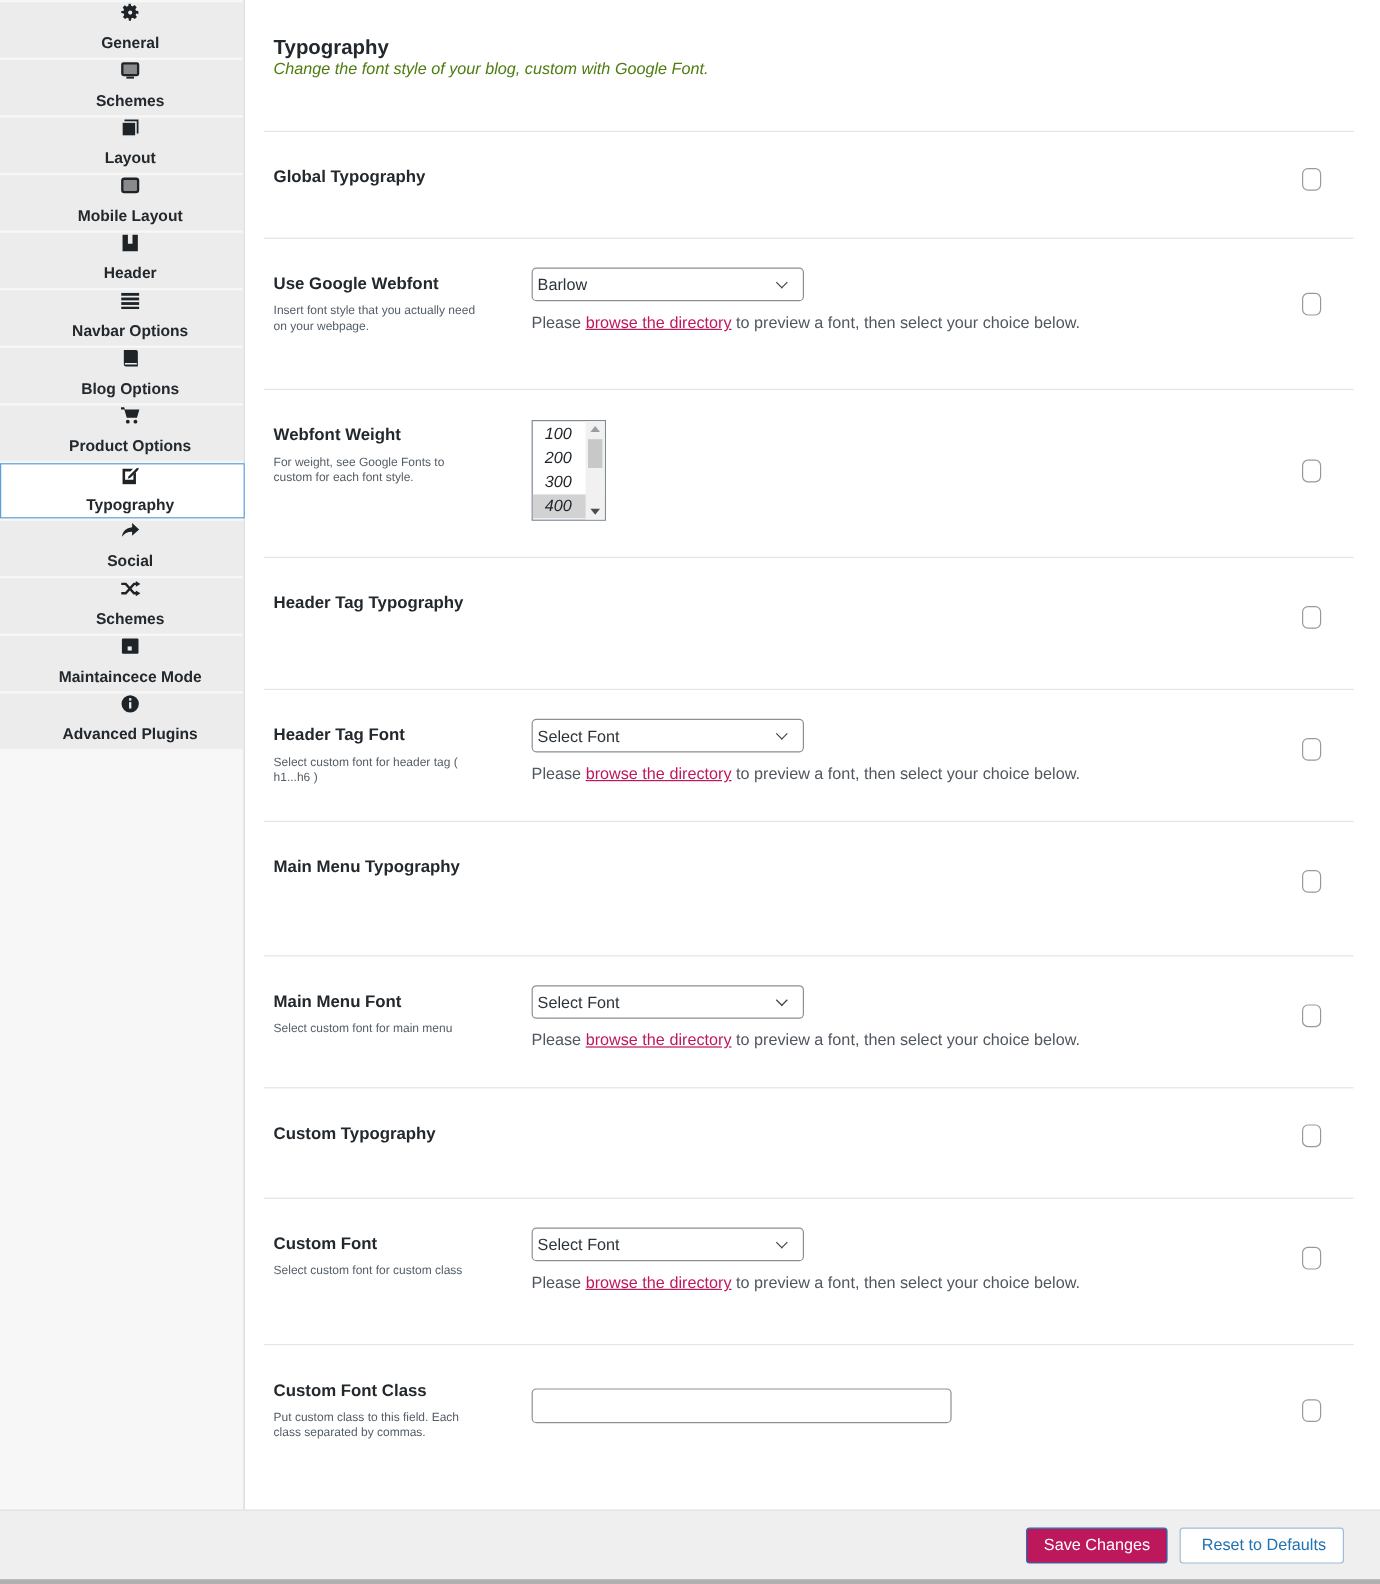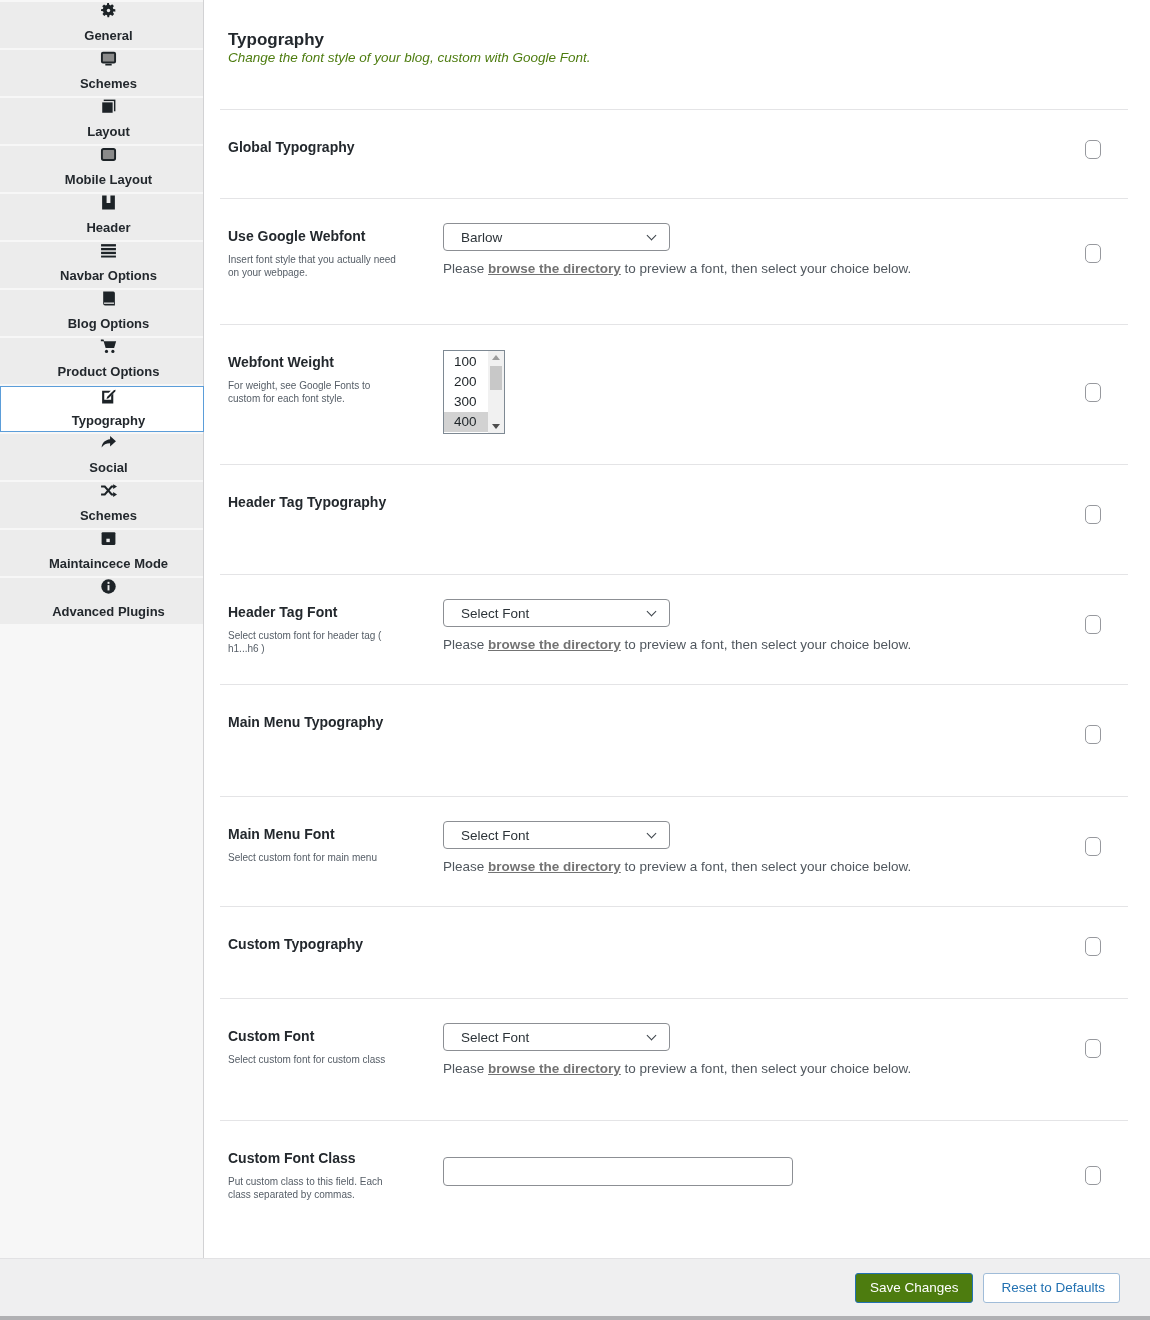--- a/index.html
+++ b/index.html
@@ -34,50 +34,50 @@
   .checkbox { width:16px; height:19px; margin-left:17px; border:1px solid #97999e; border-radius:5px; background:#fff; cursor:pointer; }
   .ck-30 { padding-top:30px; } .ck-40 { padding-top:40px; } .ck-45 { padding-top:45px; } .ck-58 { padding-top:58px; }
 
   .r-global { height:89px; }  .r-webfont { height:126px; } .r-weight { height:140px; }
   .r-htt { height:110px; }    .r-htf { height:110px; }     .r-mmt { height:112px; }
   .r-mmf { height:110px; }    .r-ct { height:92px; }       .r-cf { height:122px; }
   .r-cfc { height:137px; }
 
   
   .select { width:227px; height:28px; border:1px solid #8c8f94; border-radius:4px; background:#fff;
-            display:flex; align-items:center; justify-content:space-between; padding:0 14px 0 17px;
+            display:flex; align-items:center; justify-content:space-between; padding:0 14px 0 4px;
             font-size:13.5px; color:#2c3338; cursor:pointer;gap:40px; }
   .chev { width:7px; height:7px; border-right:1.8px solid #3c434a; border-bottom:1.8px solid #3c434a;
           transform:rotate(45deg); margin-top:-4px; }
   .hint { margin-top:10px; font-size:13.5px; color:#50575e; }
-  .dir-link { color:#737373; text-decoration:underline; cursor:pointer;font-weight:bold; }
+  .dir-link { color:#be185d; text-decoration:underline; cursor:pointer; }
 
   
   .listbox { position:relative; width:62px; height:84px; border:1px solid #7e8993; background:#fff; margin-top:1px; }
-  .lb-opts { position:absolute; left:0; top:1px; right:0; }
+  .lb-opts { position:absolute; left:0; top:1px; right:0;font-style:italic; }
   .lb-opt { height:20px; line-height:20px; padding-left:10px; font-size:13.5px; color:#1d2327; cursor:pointer; }
   .lb-opt.selected { background:#d2d2d2; }
   .lb-scroll { position:absolute; top:0; right:0; width:16px; height:100%; background:#f1f1f1;
                display:flex; flex-direction:column; align-items:center; }
   .lb-btn { height:13px; display:flex; align-items:center; justify-content:center; width:100%; cursor:pointer; }
   .tri-up { width:0; height:0; border-left:4px solid transparent; border-right:4px solid transparent; border-bottom:5px solid #9d9d9d; }
   .tri-down { width:0; height:0; border-left:4px solid transparent; border-right:4px solid transparent; border-top:5px solid #4e4e4e; }
   .lb-thumb { width:12px; height:24px; background:#c8c8c8; margin-top:2px; cursor:grab; }
   .lb-space { flex:1; }
 
   
   .text-input { width:350px; height:29px; border:1px solid #8c8f94; border-radius:4px; background:#fff;
                 font-family:"Liberation Sans", sans-serif; font-size:13.5px; color:#2c3338; padding:0 8px; }
 
   
   .footer { height:62px; background:#efeff0; border-top:1px solid #e2e2e4; border-bottom:4px solid #b0b0b3;
             display:flex; align-items:center; justify-content:flex-end; gap:10px; padding-right:30px; }
   .btn { height:30px; border-radius:3px; font-family:"Liberation Sans", sans-serif; font-size:13.5px;
          padding:0 14px; cursor:pointer; }
-  .btn-primary { background:#4d7c0f; border:1px solid #2271b1; color:#fff; }
+  .btn-primary { background:#be185d; border:1px solid #2271b1; color:#fff; }
   .btn-secondary { background:#fff; border:1px solid #a0bcd8; color:#2271b1;padding-left:17px; }
 </style>
 </head>
 <body>
 
 <div class="page">
   <div class="top">
 
     <div class="sidebar">
 

